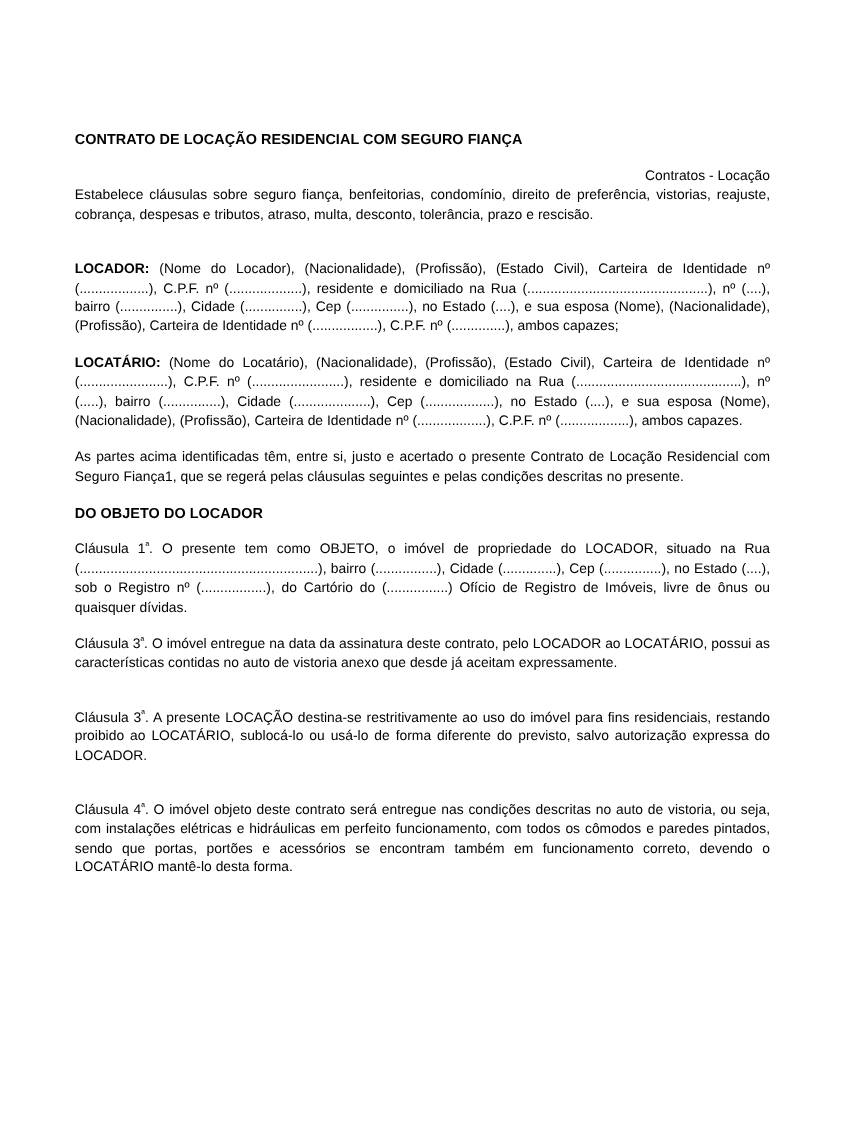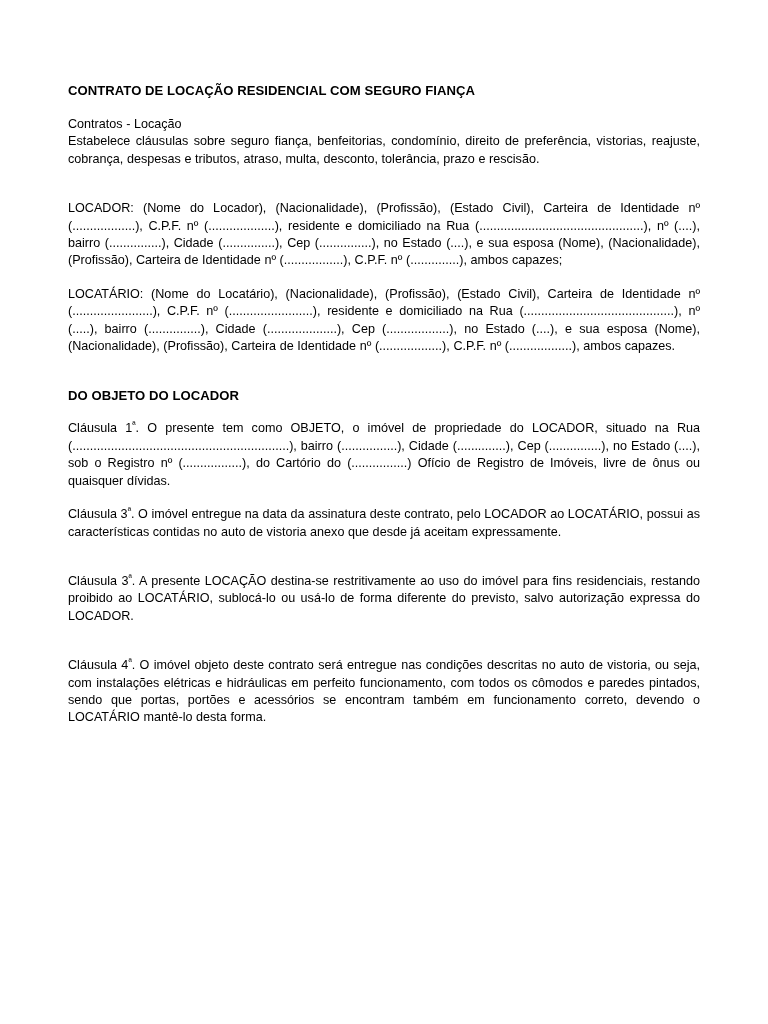--- a/index.html
+++ b/index.html
@@ -15,21 +15,21 @@
     font-family: "Liberation Sans", "DejaVu Sans", sans-serif;
     color: #000000;
     -webkit-font-smoothing: antialiased;
   }
 
   .page {
     position: relative;
     width: 768px;
     height: 1024px;
     box-sizing: border-box;
-    padding: 82px 68px 0 68px;
+    padding: 118px 68px 0 68px;
     background: #ffffff;
   }
 
   .doc-body {
     width: 632px;
   }
 
   
   .h-section {
     font-size: 13.1px;
@@ -45,24 +45,24 @@
   .p {
     font-size: 12.6px;
     line-height: 17.4px;
     margin: 0;
     text-align: justify;
     text-justify: inter-word;
     white-space: pre-wrap;
     word-spacing: 0.1px;
   }
   .p.left {
-    text-align: left;
+    text-align: right;
   }
   .p .lead {
-    font-weight: normal;
+    font-weight: bold;
     margin-top: 19px;
   }
   .gap-md  { height: 16px; }
   .gap-lg  { height: 17px; }
 
   sup.ord {
     font-size: 0.72em;
     vertical-align: 0.42em;
     line-height: 0;
   }
@@ -86,20 +86,21 @@
     <div class="gap-md"></div>
 
     <p class="p"><span class="lead">LOCADOR:</span><span> (Nome do Locador), (Nacionalidade), (Profissão), (Estado Civil), Carteira de Identidade nº (..................), C.P.F. nº (...................), residente e domiciliado na Rua (...............................................), nº (....), bairro (...............), Cidade (...............), Cep (...............), no Estado (....), e sua esposa (Nome), (Nacionalidade), (Profissão), Carteira de Identidade nº (.................), C.P.F. nº (..............), ambos capazes;</span></p>
 
     <div class="gap-md"></div>
 
     <p class="p"><span class="lead">LOCATÁRIO:</span><span> (Nome do Locatário), (Nacionalidade), (Profissão), (Estado Civil), Carteira de Identidade nº (.......................), C.P.F. nº (........................), residente e domiciliado na Rua (...........................................), nº (.....), bairro (...............), Cidade (....................), Cep (..................), no Estado (....), e sua esposa (Nome), (Nacionalidade), (Profissão), Carteira de Identidade nº (..................), C.P.F. nº (..................), ambos capazes.</span></p>
 
     <div class="gap-md"></div>
 
+    <p class="p">As partes acima identificadas têm, entre si, justo e acertado o presente Contrato de Locação Residencial com Seguro Fiança1, que se regerá pelas cláusulas seguintes e pelas condições descritas no presente.</p>
 
     <div class="gap-md"></div>
 
     <h2 class="h-section">DO OBJETO DO LOCADOR</h2>
 
     <div class="gap-md"></div>
 
     <p class="p"><span>Cláusula 1</span><sup class="ord">ª</sup><span>. O presente tem como OBJETO, o imóvel de propriedade do LOCADOR, situado na Rua (..............................................................), bairro (................), Cidade (..............), Cep (...............), no Estado (....), sob o Registro nº (.................), do Cartório do (................) Ofício de Registro de Imóveis, livre de ônus ou quaisquer dívidas.</span></p>
 
     <div class="gap-md"></div>

